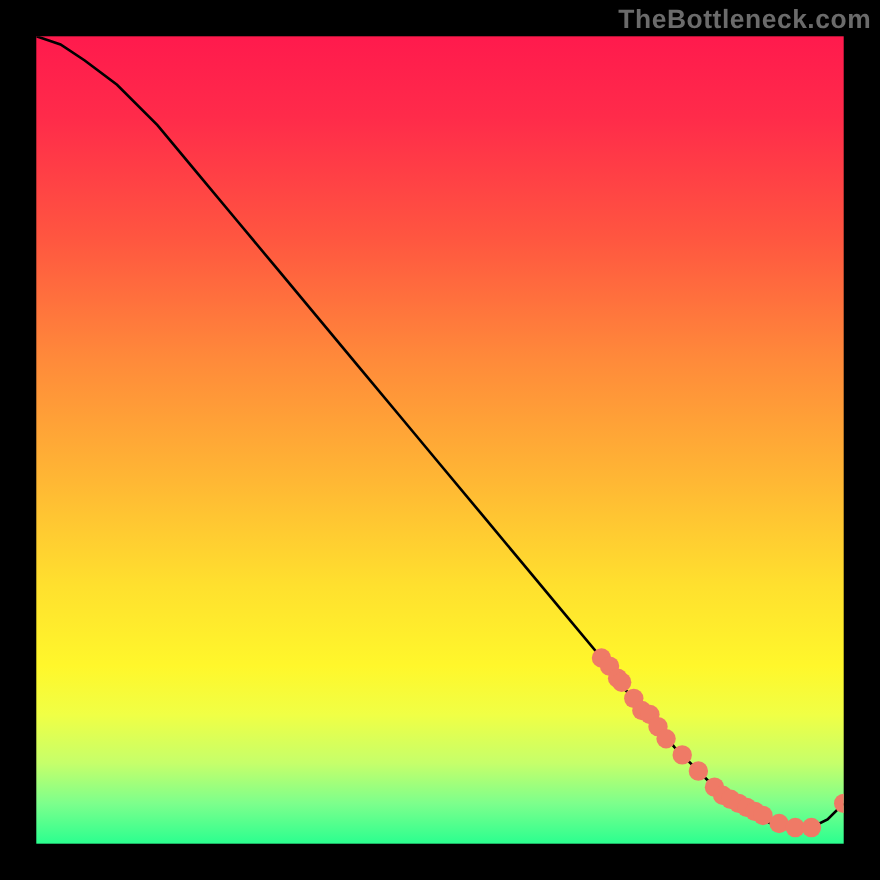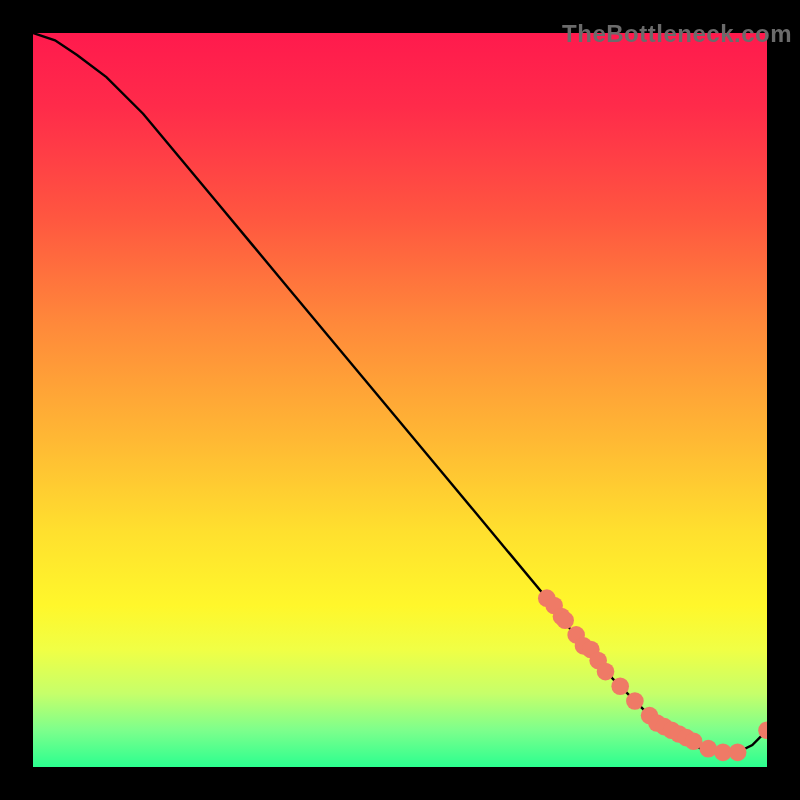--- a/index.html
+++ b/index.html
@@ -12,21 +12,21 @@
     font-family: Arial, Helvetica, sans-serif;
   }
   .frame {
     position: relative;
     width: 800px;
     height: 800px;
     background: #000;
   }
   .watermark {
     position: absolute;
-    top: 20px;
+    top: 4px;
     right: 8px;
     font-size: 24px;
     font-weight: 600;
     color: #6b6b6b;
     letter-spacing: 0.5px;
     z-index: 20;
   }
   .plot-area {
     position: absolute;
     left: 33px;

